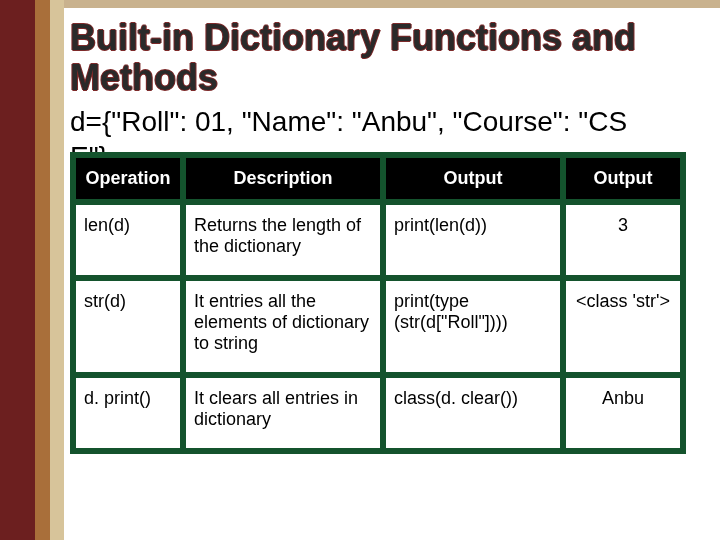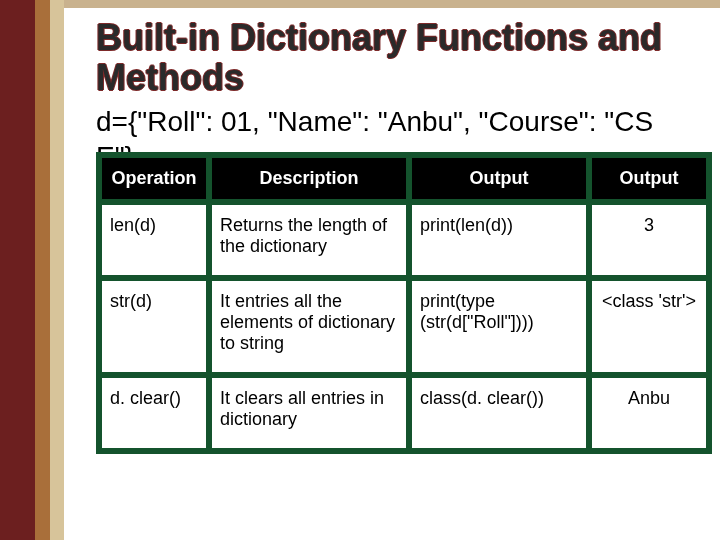--- a/index.html
+++ b/index.html
@@ -9,21 +9,21 @@
     height: 540px;
     background: #fff;
     font-family: Arial, Helvetica, sans-serif;
     overflow: hidden;
   }
   .slide {
     position: relative;
     width: 720px;
     height: 540px;
     box-sizing: border-box;
-    padding: 18px 40px 20px 96px;
+    padding: 18px 40px 20px 70px;
     background:
       linear-gradient(to bottom, #c9b28e 0px, #c9b28e 8px, transparent 8px),
       #ffffff;
   }
   .left-stripe {
     position: absolute;
     left: 0;
     top: 0;
     bottom: 0;
     width: 64px;
@@ -122,21 +122,21 @@
           <td class="out">3</td>
         </tr>
         <tr>
           <td class="op">str(d)</td>
           <td>It entries all the elements of dictionary to string</td>
           <td style="white-space:pre-line">print(type
    (str(d["Roll"])))</td>
           <td class="out">&lt;class 'str'&gt;</td>
         </tr>
         <tr>
-          <td class="op">d. clear()</td>
+          <td class="op">d. print()</td>
           <td>It clears all entries in dictionary</td>
           <td>class(d. clear())</td>
           <td class="out">Anbu</td>
         </tr>
       </tbody>
     </table>
   </div>
 </div>
 
 </body></html>

